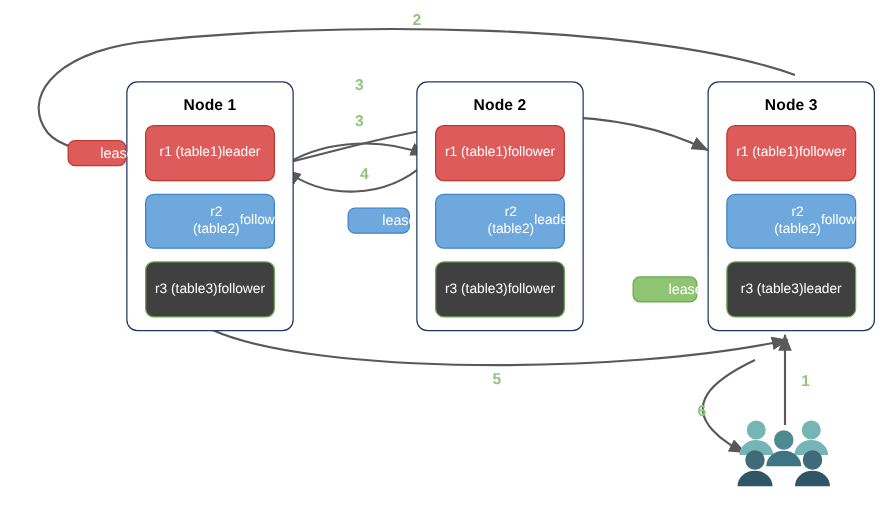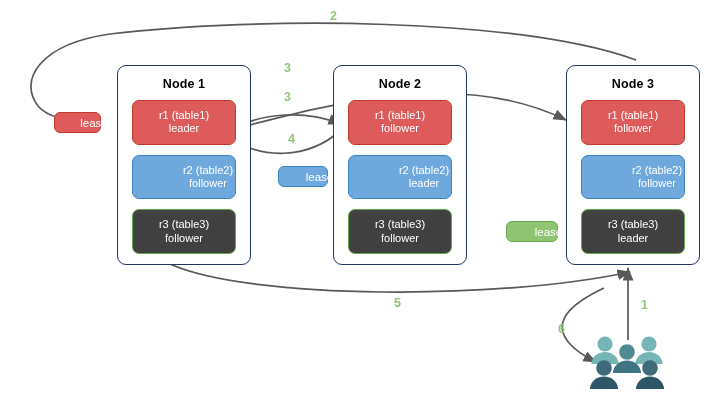--- a/index.html
+++ b/index.html
@@ -39,21 +39,20 @@
     margin-top: 11px;
     margin-bottom: 9px;
     letter-spacing: 0.1px;
   }
   .replica {
     box-sizing: border-box;
     width: 104px;
     height: 47px;
     border-radius: 7px;
     display: flex;
-    flex-direction: column;
     align-items: center;
     justify-content: center;
     color: #ffffff;
     font-size: 11px;
     line-height: 13.5px;
     margin-bottom: 10px;
     text-align: center;
   }
   .replica.red   { background: #dd5b5b; border: 1.4px solid #c0392b; }
   .replica.blue  { background: #6fa8dc; border: 1.4px solid #3d85c6; padding-left: 48px; }
@@ -107,21 +106,21 @@
 
     <path d="M 341,130 C 308,160 260,160 228,136" fill="none" stroke="#595959" stroke-width="1.7" marker-end="url(#ah)"></path>
 
     <path d="M 170,264 C 250,300 500,300 630,272" fill="none" stroke="#595959" stroke-width="1.7" marker-end="url(#ah)"></path>
 
     <path d="M 628,340 L 628,268" fill="none" stroke="#595959" stroke-width="1.7" marker-end="url(#ah)"></path>
 
     <path d="M 604,288 C 566,306 552,324 570,344 C 578,353 588,358 596,362" fill="none" stroke="#595959" stroke-width="1.7" marker-end="url(#ah)"></path>
   </svg>
 
-  <div class="node" style="left:101px; top:65px; width:134px; height:200px;margin-left:16px;">
+  <div class="node" style="left:101px; top:65px; width:134px; height:200px;">
     <div class="node-title">Node 1</div>
     <div class="replica red">
       <span>r1 (table1)</span>
       <span>leader</span>
     </div>
     <div class="replica blue">
       <span>r2 (table2)</span>
       <span>follower</span>
     </div>
     <div class="replica green">

